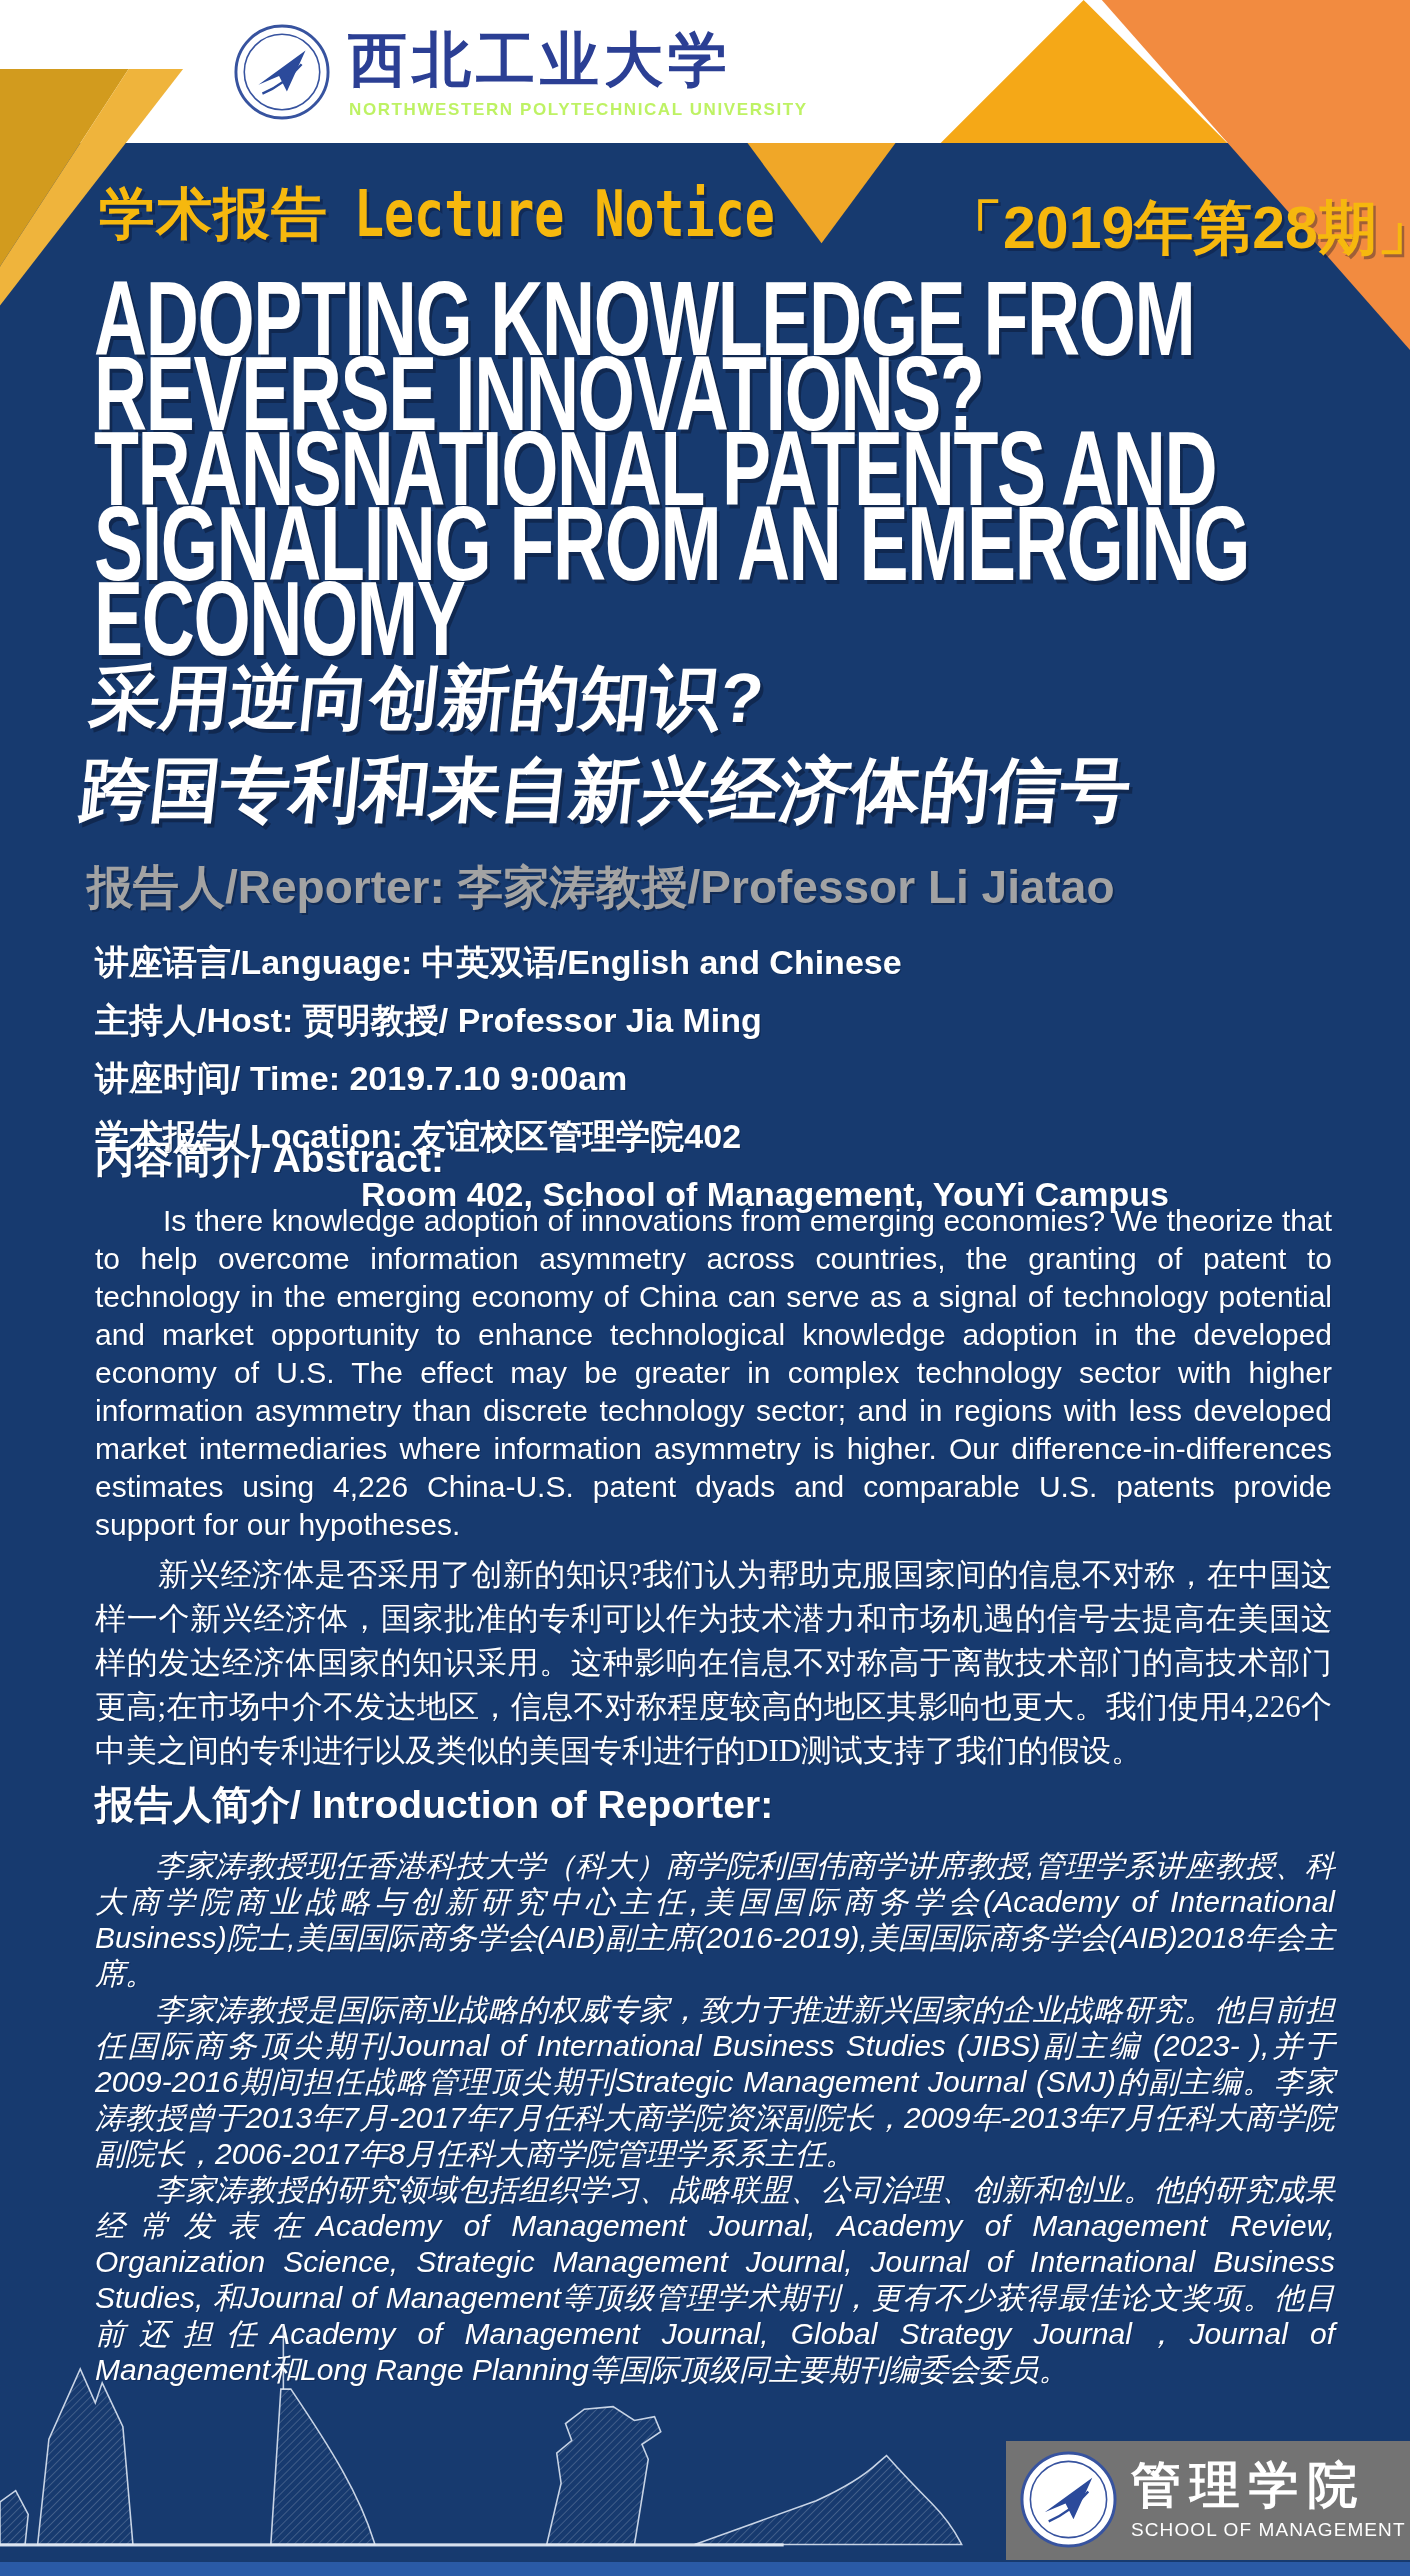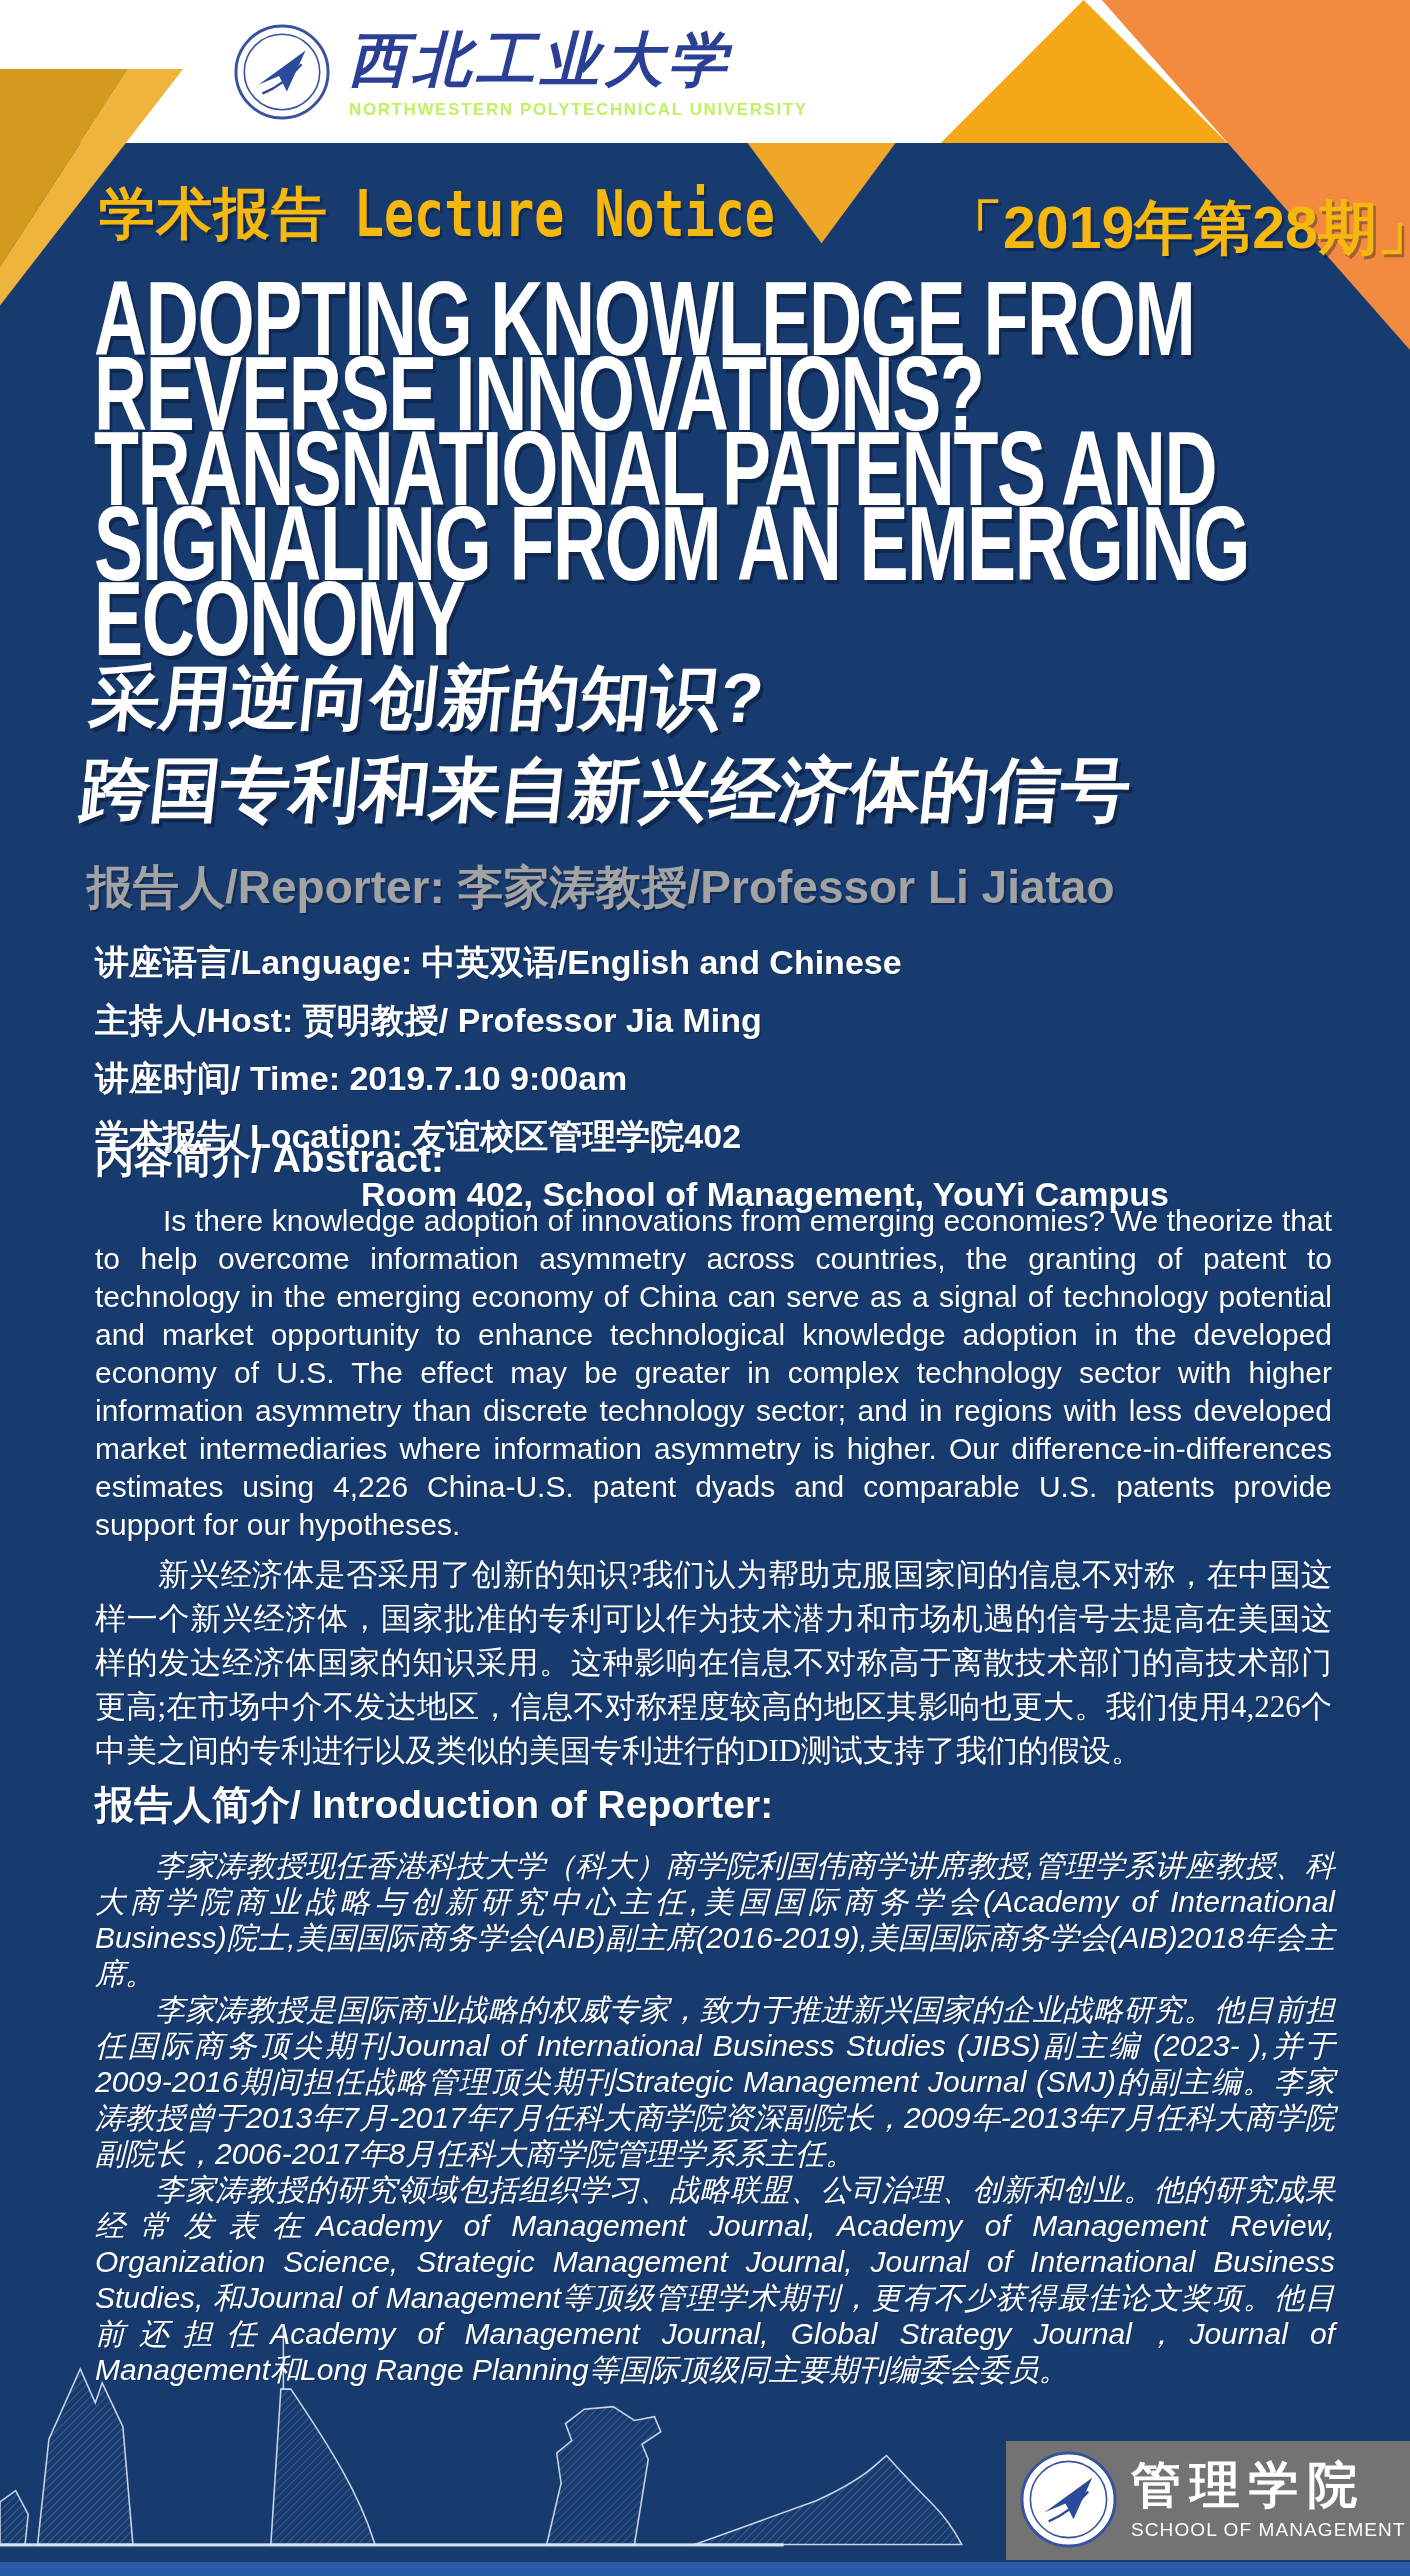--- a/index.html
+++ b/index.html
@@ -6,21 +6,21 @@
   html,body{margin:0;padding:0;background:#0e2b55;}
   .poster{
     position:relative;width:1411px;height:2576px;overflow:hidden;
     background:#173A6F;font-family:"Liberation Sans",sans-serif;
   }
   
   .header-band{position:absolute;left:0;top:0;width:1411px;height:143px;background:#ffffff;}
   .decor{position:absolute;left:0;top:0;width:1411px;height:439px;pointer-events:none;}
   .uni-logo{position:absolute;left:233px;top:22.6px;width:98px;height:98px;}
   .uni-cn{
-    position:absolute;left:348px;top:21.3px;font-size:59px;font-weight:bold;font-style:italic;
+    position:absolute;left:348px;top:21.3px;font-size:59px;font-weight:bold;
     color:#2b3f94;font-family:"Liberation Serif",serif;letter-spacing:5px;white-space:nowrap;
   }
   .uni-en{
     position:absolute;left:349px;top:100px;font-size:17px;font-weight:bold;color:#bef264;
     font-family:Liberation Sans, sans-serif;letter-spacing:1.6px;white-space:nowrap;
   }
   
   .banner{position:absolute;left:99px;top:177px;display:flex;align-items:flex-start;white-space:nowrap;}
   .banner-cn{
     font-size:56px;font-weight:bold;color:#F6B80E;letter-spacing:1.3px;

